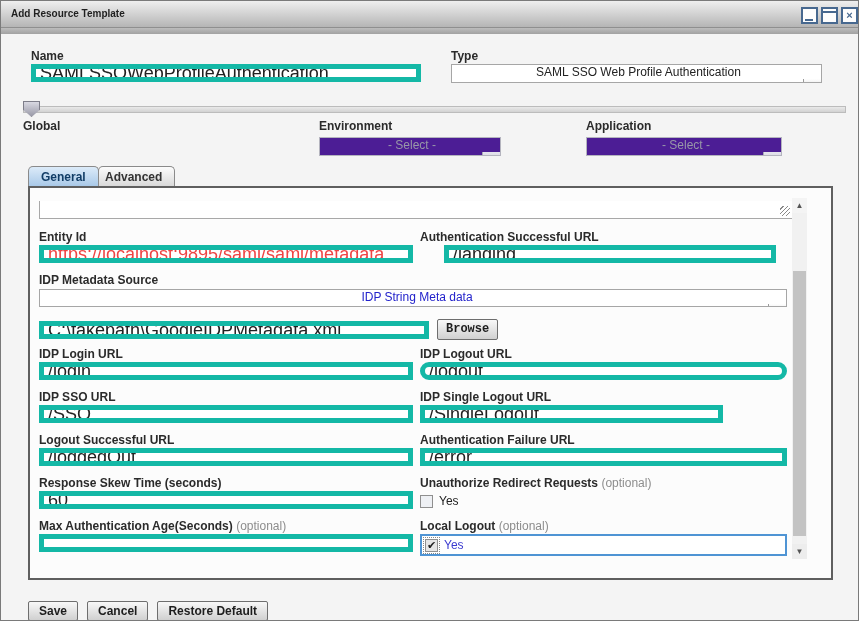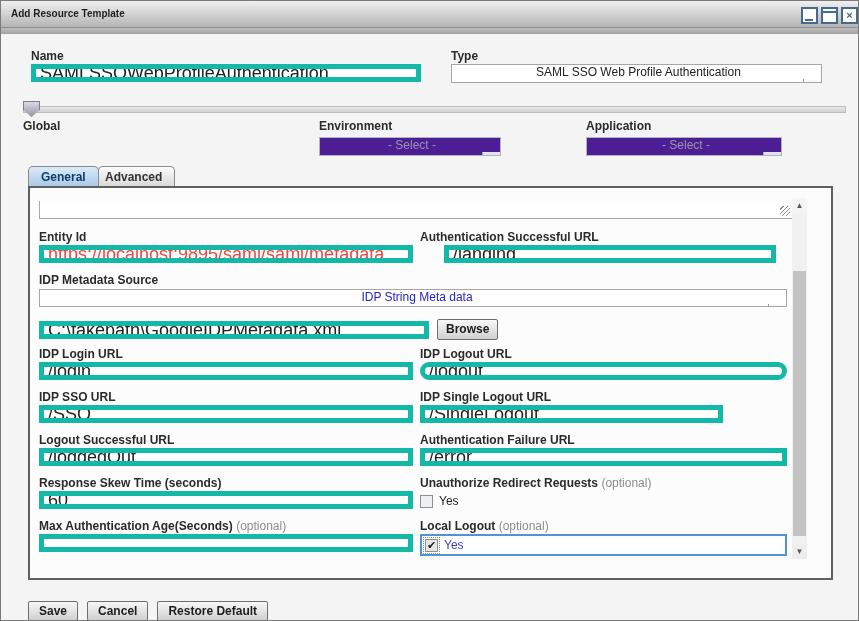--- a/index.html
+++ b/index.html
@@ -71,21 +71,21 @@
     align-items:center;justify-content:center;font-size:11px;line-height:11px;color:#222;box-sizing:border-box;}
   .cb.checked{background:#e6e6e6;outline:1px dotted #888;outline-offset:1px;}
   .focusbox{position:absolute;border:2px solid #4f94d4;background:#fff;display:flex;
     align-items:center;gap:6px;padding-left:3px;box-sizing:border-box;font-size:12px;}
   .focusbox .yes{color:#3b3bd0;}
   
   .btnrow{position:absolute;left:27px;top:600px;display:flex;gap:9px;}
   .pbtn{background:linear-gradient(#f8f8f8,#d0d0d0);border:1px solid #6e6e6e;border-radius:2px;
     font-family:"Liberation Sans",sans-serif;font-size:12px;font-weight:bold;color:#1d1d1d;
     padding:2px 10px;height:20px;line-height:15px;}
-  .browse{position:absolute;left:436px;top:318px;height:21px;padding:1px 8px;}
+  .browse{position:absolute;left:436px;top:318px;height:21px;padding:1px 8px;font-family:Liberation Mono, monospace;}
 </style>
 </head>
 <body>
 
 <div id="app">
 
   <div class="titlebar">
     <span class="title">Add Resource Template</span>
     <span class="winctl min" style="left:800px"></span>
     <span class="winctl max" style="left:820px"></span>

